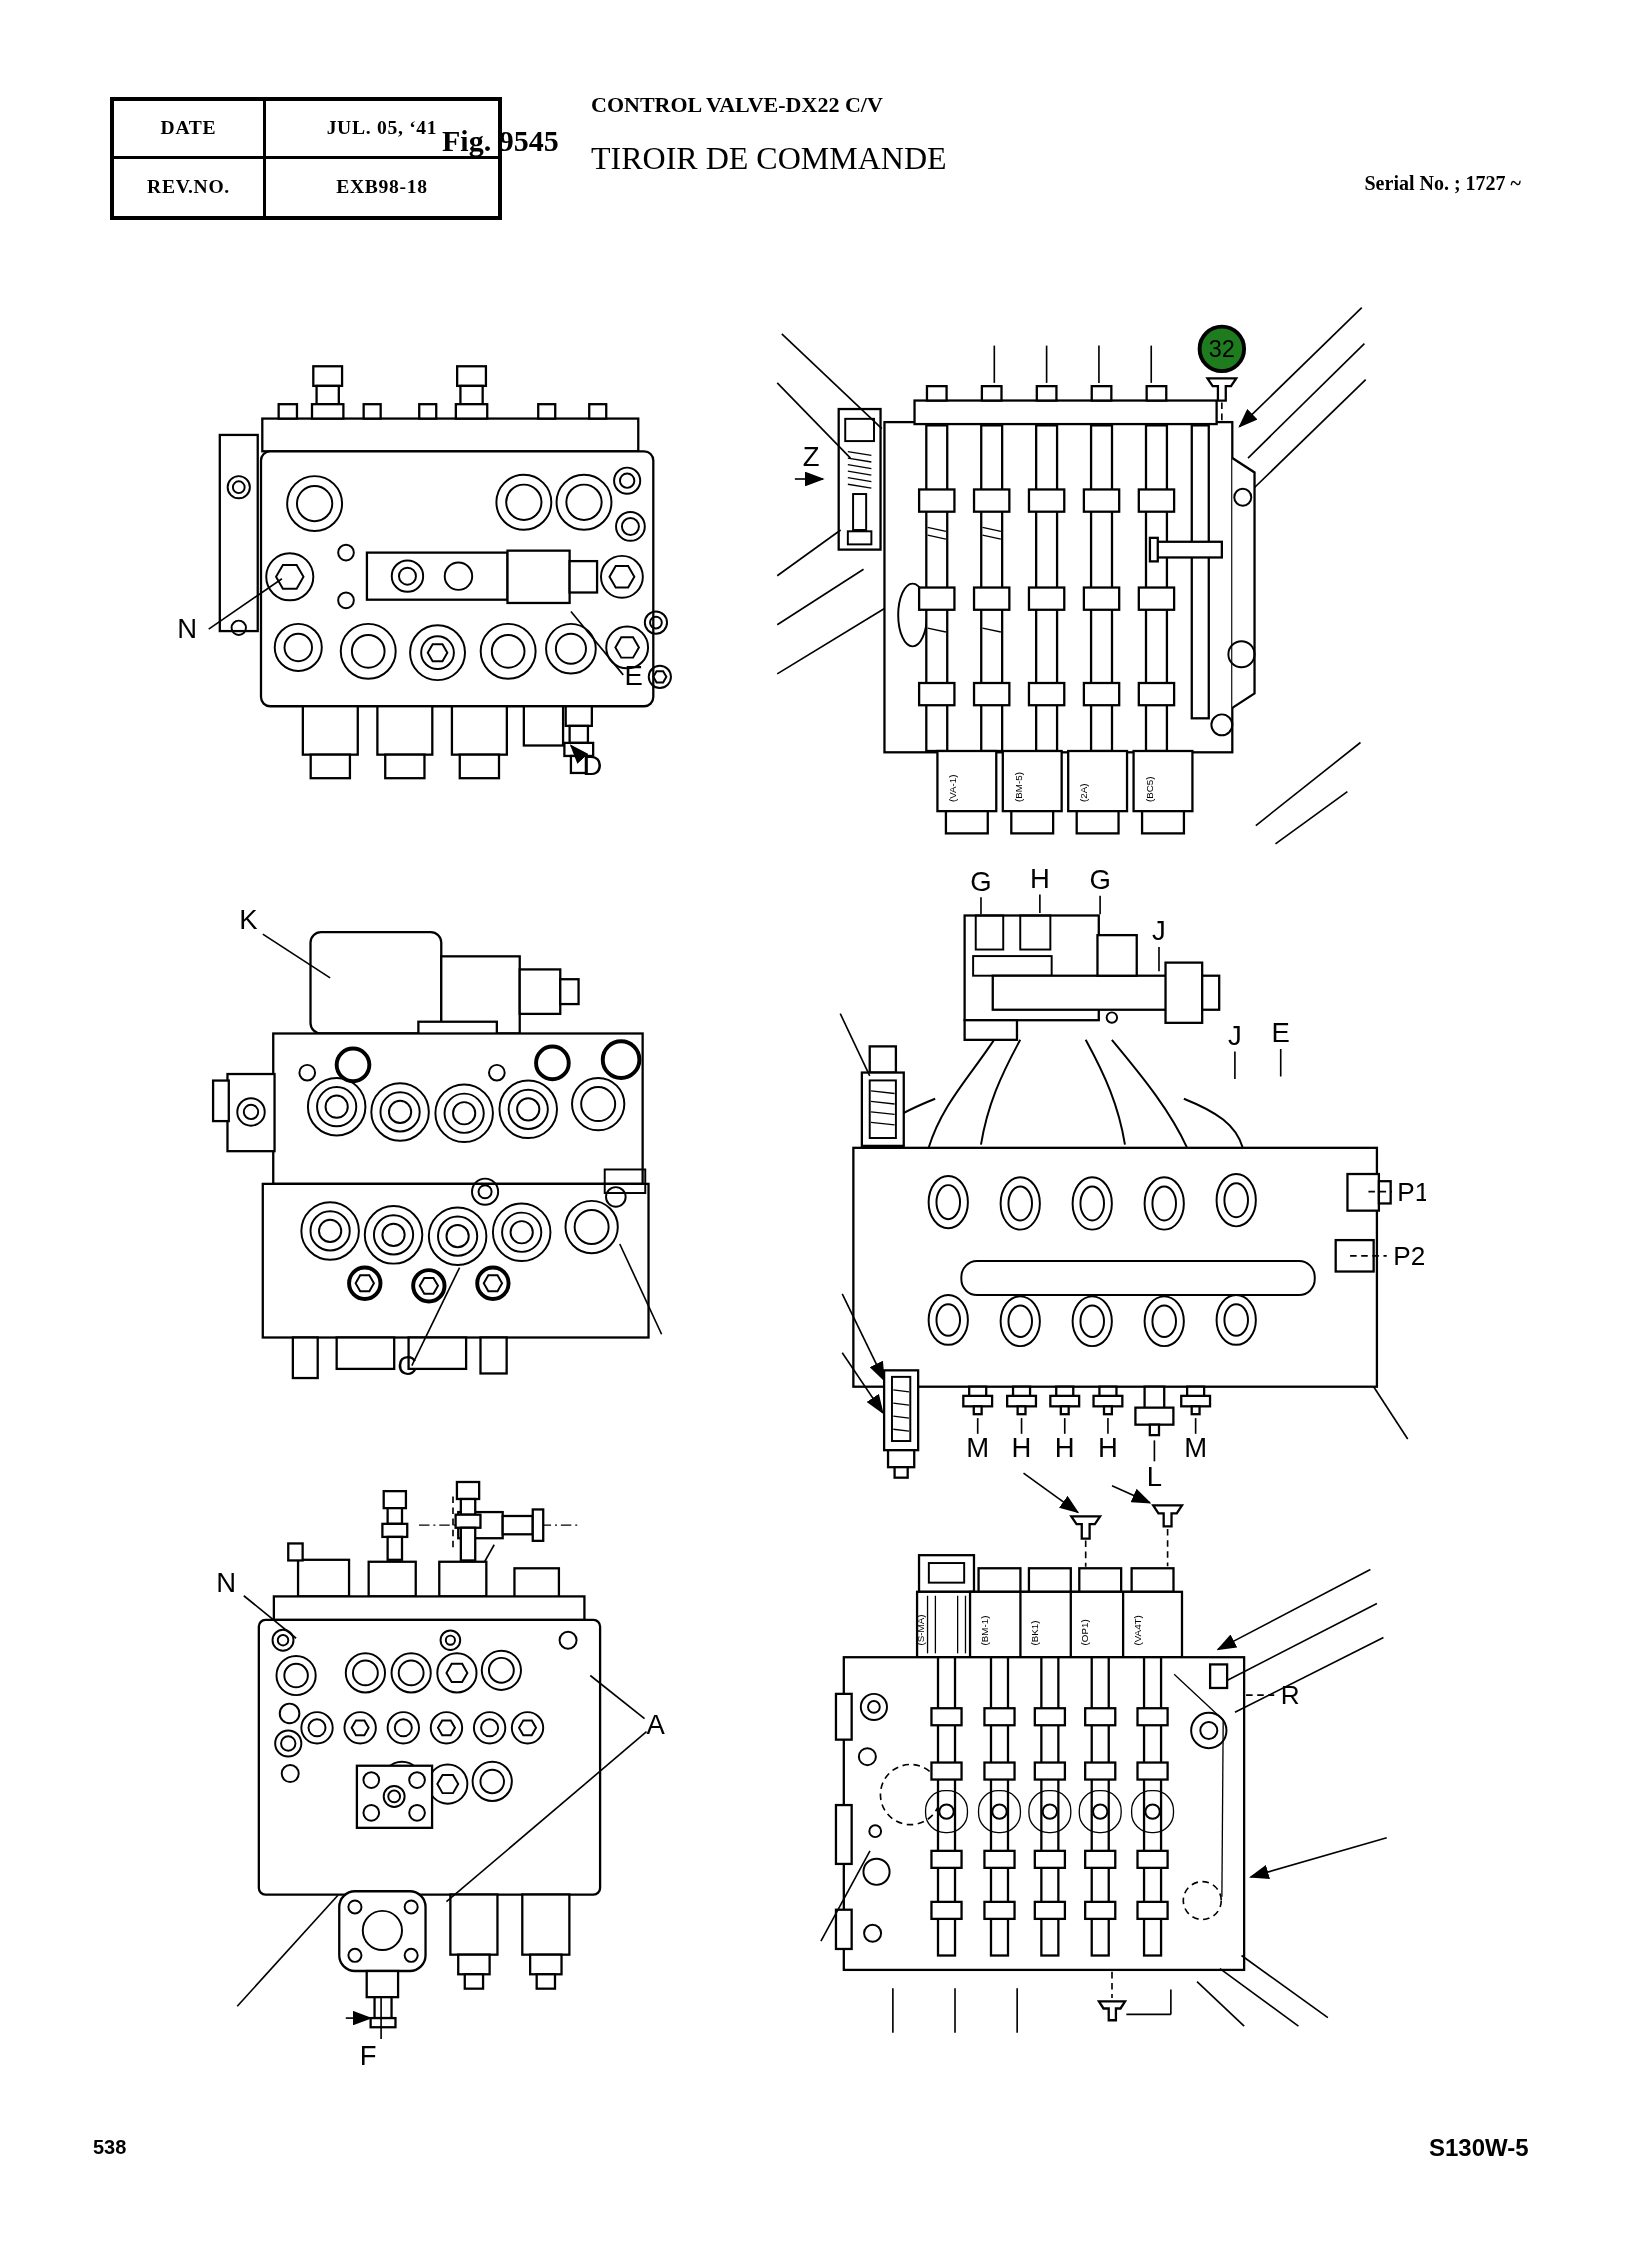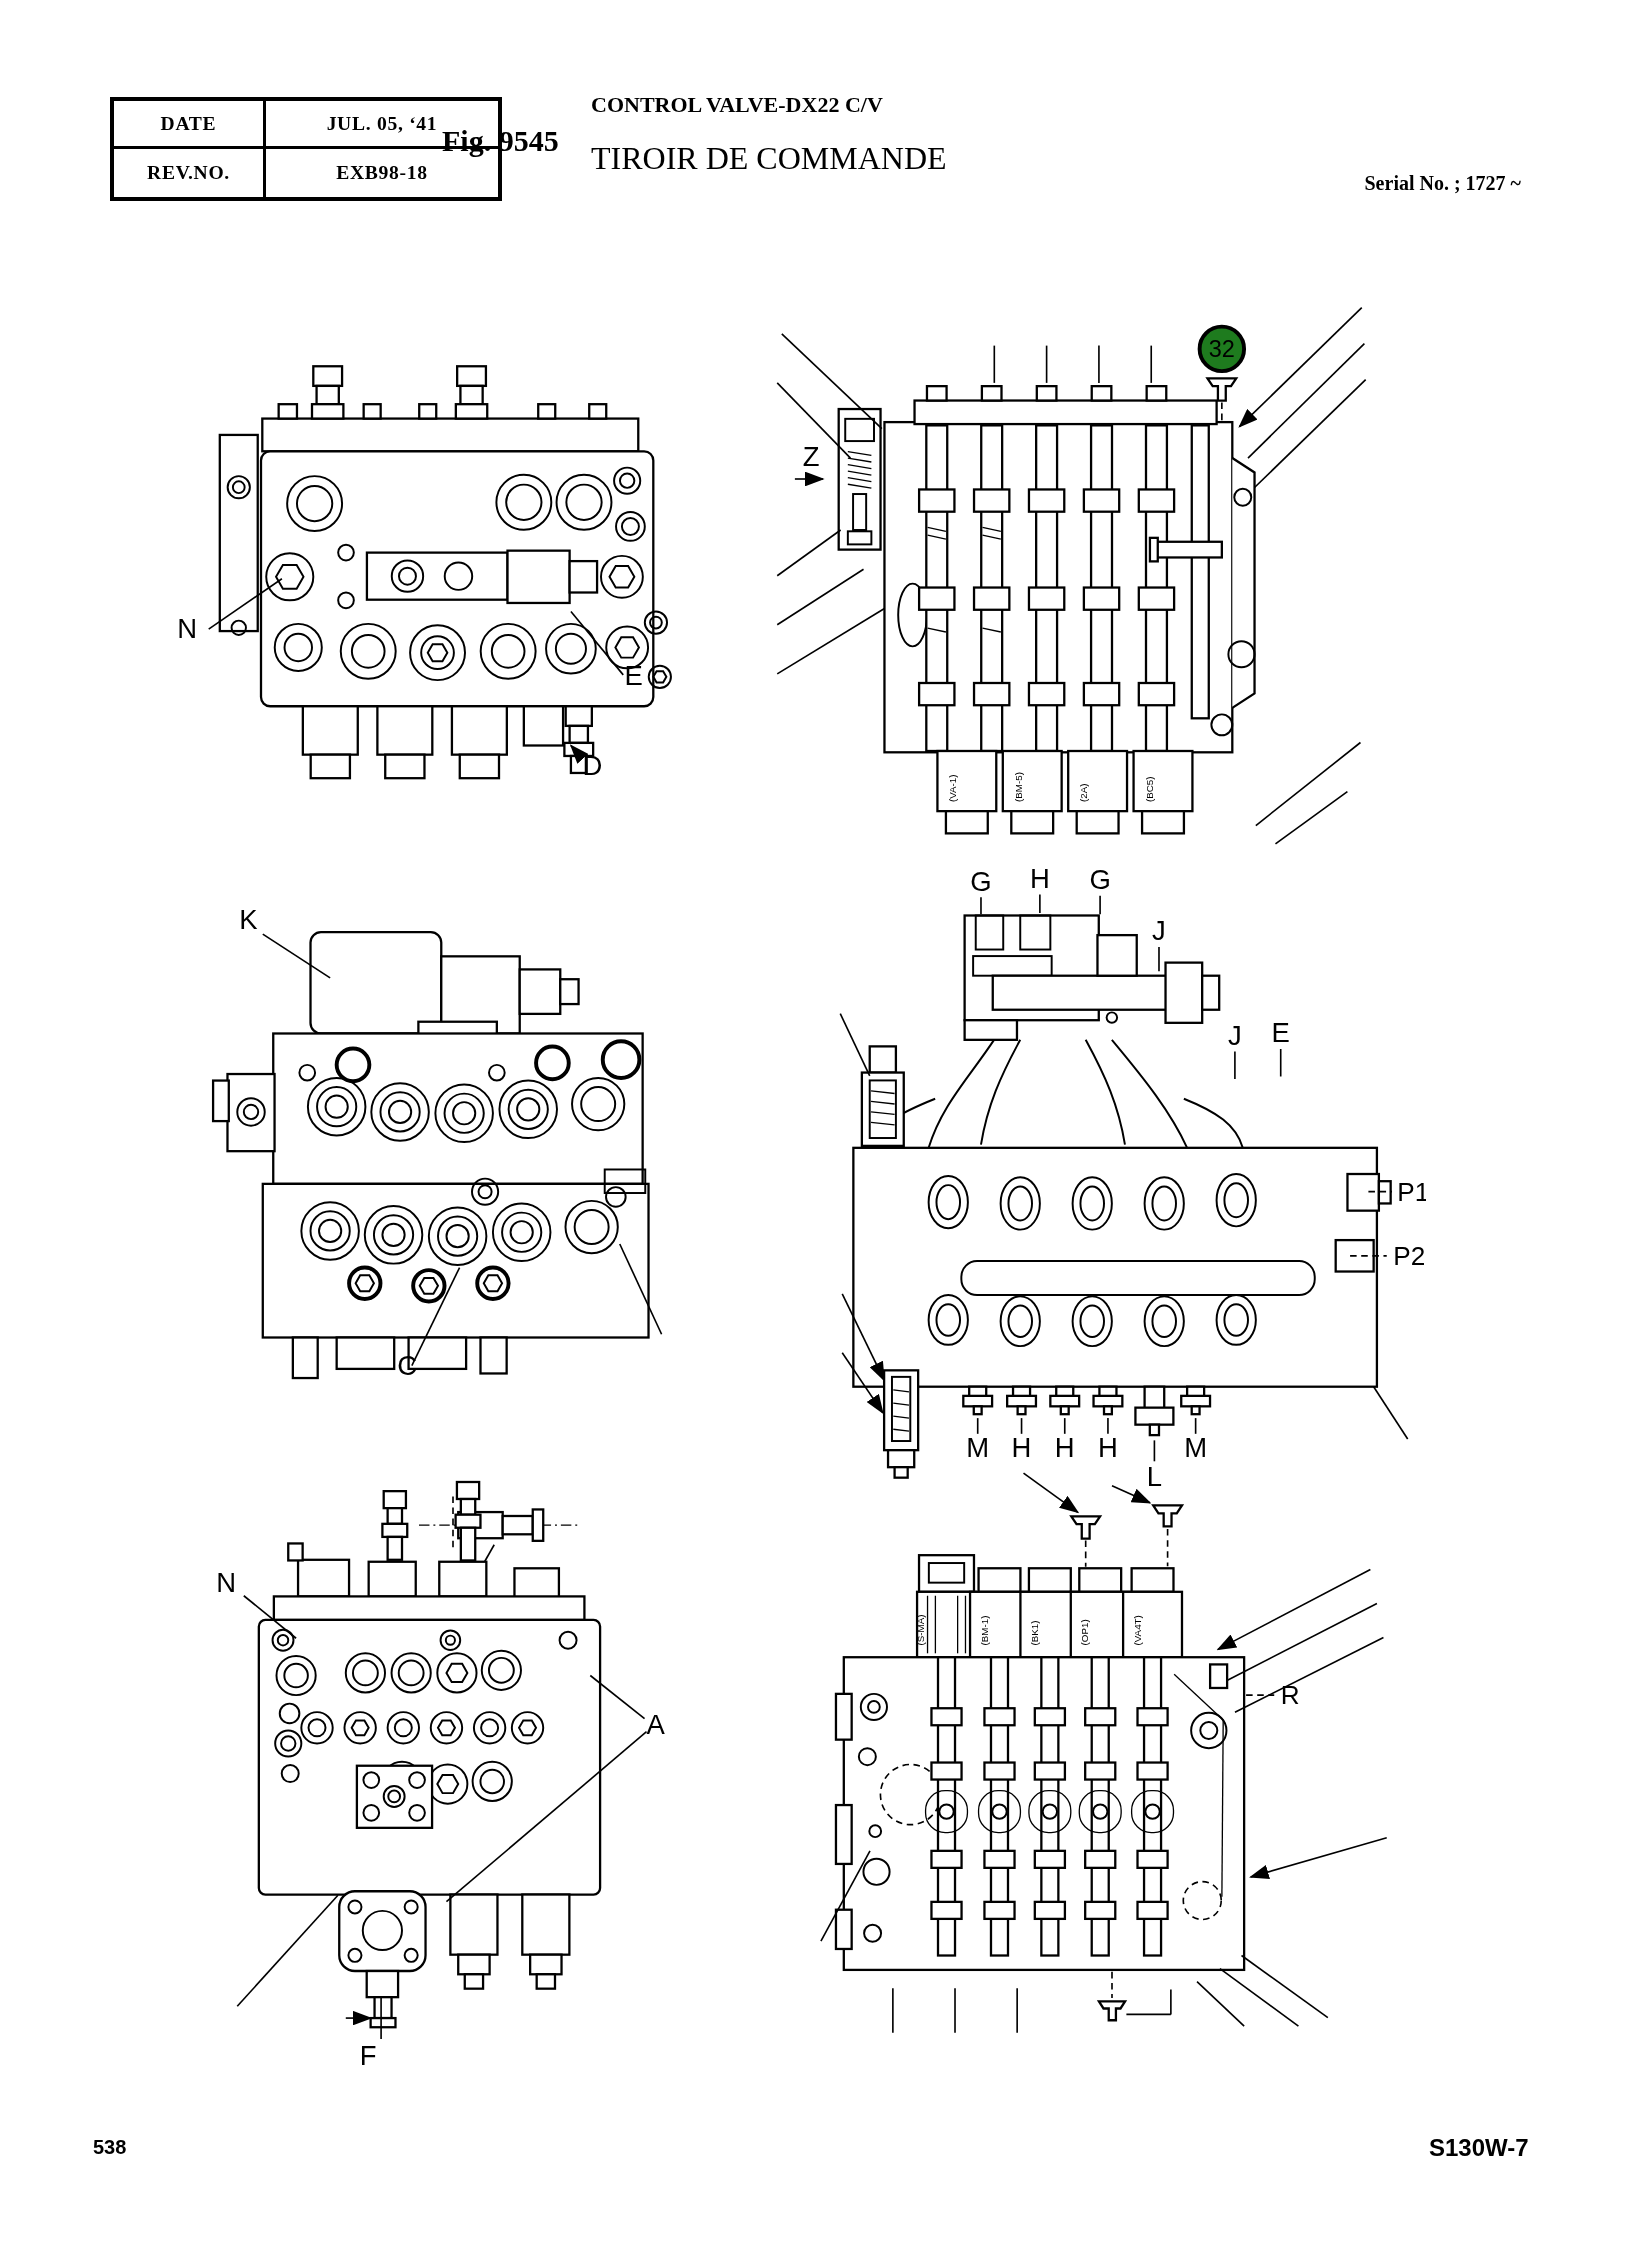--- a/index.html
+++ b/index.html
@@ -3,21 +3,21 @@
 <meta charset="utf-8">
 <style>
   html,body{margin:0;padding:0;}
   body{
     width:1634px;height:2261px;background:#ffffff;position:relative;
     font-family:"Liberation Serif",serif;color:#000;
   }
   .abs{position:absolute;}
   
   #revtable{
-    left:110px;top:97px;width:392px;height:104px;border:4.6px solid #000;
+    left:110px;top:97px;width:392px;height:123px;border:4.6px solid #000;
     box-sizing:border-box;display:grid;grid-template-columns:152px 1fr;grid-template-rows:1fr 1fr;
     background:#fff;
   }
   #revtable .cell{
     display:flex;align-items:center;justify-content:center;
     font-weight:bold;font-size:19.6px;letter-spacing:0.7px;box-sizing:border-box;
   }
   #revtable .br{border-right:3.3px solid #000;}
   #revtable .bb{border-bottom:3.3px solid #000;}
   .fig{left:442px;top:124px;font-size:30px;font-weight:bold;}
@@ -677,14 +677,14 @@
     <line class="ld" x1="2120" y1="2810" x2="1912" y2="2870" marker-end="url(#a6)"></line>
     <line class="ld" x1="1898" y1="2990" x2="2030" y2="3085"></line>
     <line class="ld" x1="1865" y1="3010" x2="1985" y2="3098"></line>
     <line class="ld" x1="1255" y1="2968" x2="1330" y2="2830"></line>
     <line class="dash" x1="1905" y1="2592" x2="1948" y2="2592"></line>
     <text class="cls" x="1958" y="2606">R</text>
   </g>
 </svg>
 
 <div class="abs pageno">538</div>
-<div class="abs doccode">S130W-7</div>
+<div class="abs doccode">S130W-5</div>
 
 
 </body></html>

